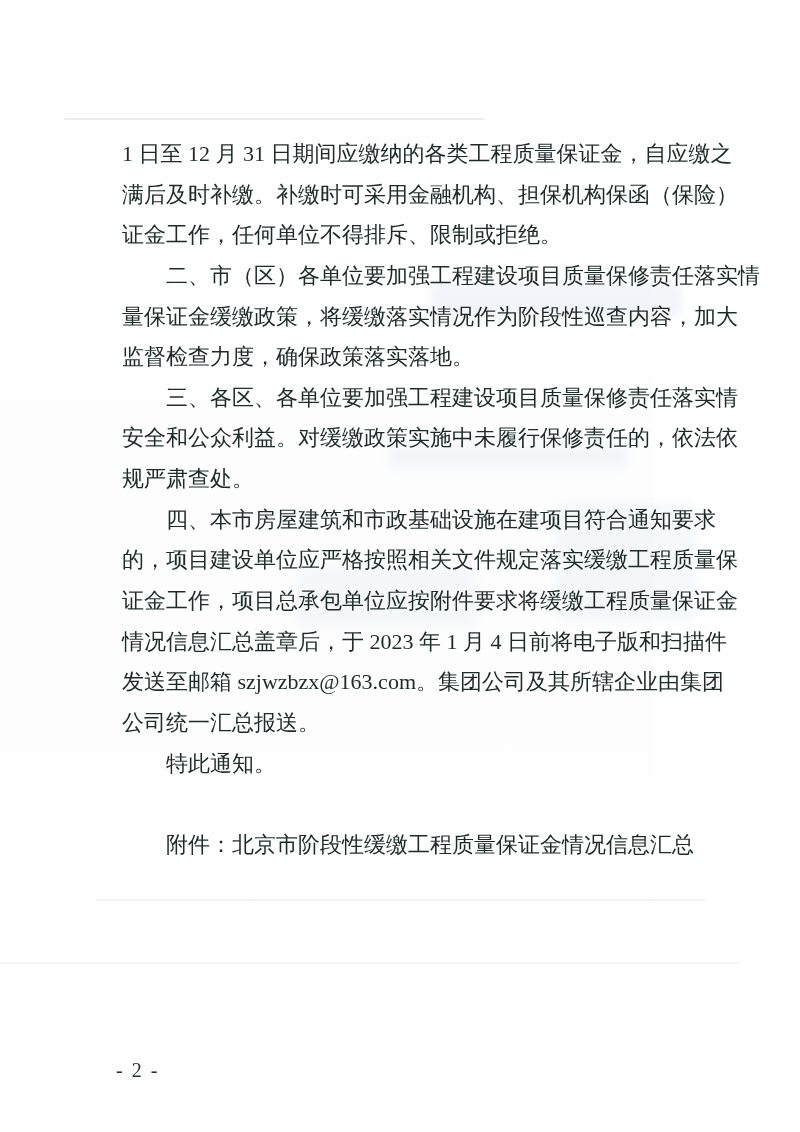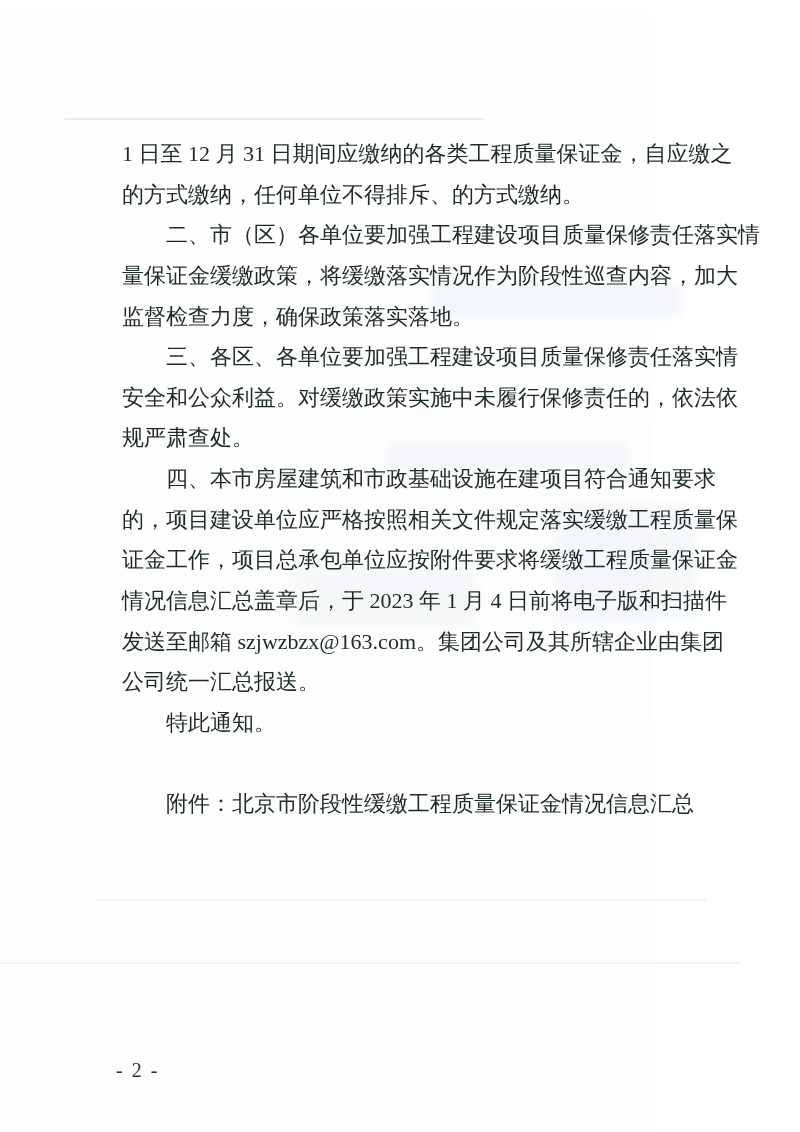--- a/index.html
+++ b/index.html
@@ -86,21 +86,22 @@
   <div class="scan-line-top"></div>
   <div class="ghost ghost-1"></div>
   <div class="ghost ghost-2"></div>
   <div class="ghost ghost-3"></div>
   <div class="ghost ghost-4"></div>
   <div class="scan-streak-1"></div>
   <div class="scan-streak-2"></div>
 
   <div class="body-text">
       <div class="line">1 日至 12 月 31 日期间应缴纳的各类工程质量保证金，自应缴之</div>
-      <div class="line">的方式缴纳，任何单位不得排斥、的方式缴纳。</div>
+      <div class="line">满后及时补缴。补缴时可采用金融机构、担保机构保函（保险）</div>
+      <div class="line">证金工作，任何单位不得排斥、限制或拒绝。</div>
       <div class="line">　　二、市（区）各单位要加强工程建设项目质量保修责任落实情</div>
       <div class="line">量保证金缓缴政策，将缓缴落实情况作为阶段性巡查内容，加大</div>
       <div class="line">监督检查力度，确保政策落实落地。</div>
       <div class="line">　　三、各区、各单位要加强工程建设项目质量保修责任落实情</div>
       <div class="line">安全和公众利益。对缓缴政策实施中未履行保修责任的，依法依</div>
       <div class="line">规严肃查处。</div>
       <div class="line">　　四、本市房屋建筑和市政基础设施在建项目符合通知要求</div>
       <div class="line">的，项目建设单位应严格按照相关文件规定落实缓缴工程质量保</div>
       <div class="line">证金工作，项目总承包单位应按附件要求将缓缴工程质量保证金</div>
       <div class="line">情况信息汇总盖章后，于 2023 年 1 月 4 日前将电子版和扫描件</div>

